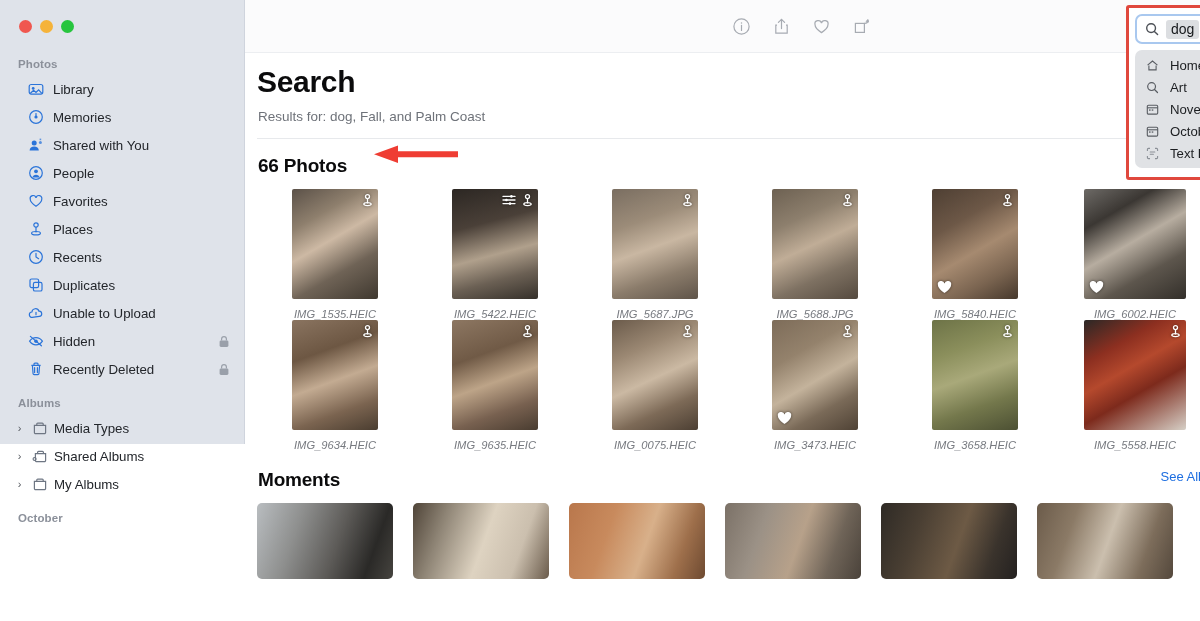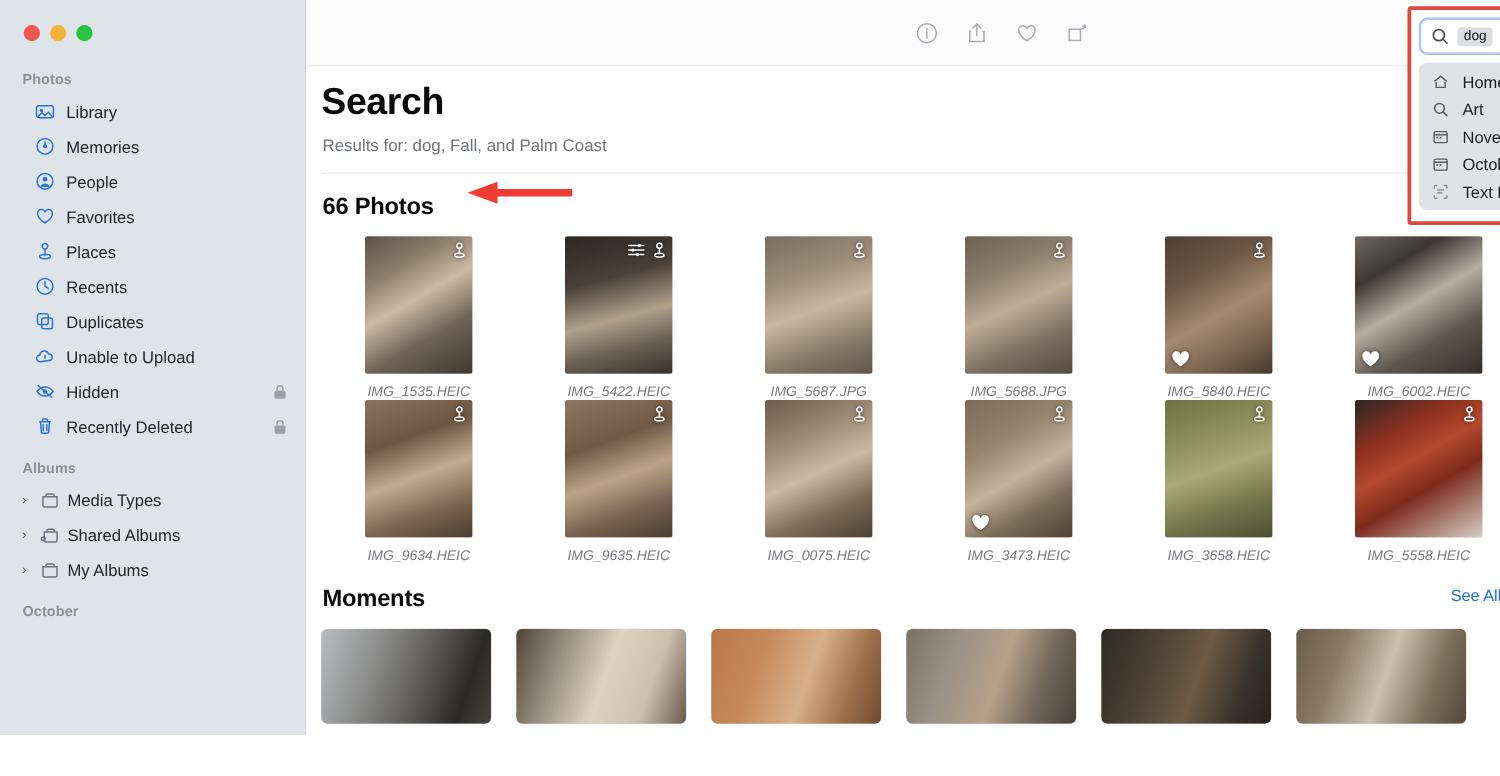--- a/index.html
+++ b/index.html
@@ -17,21 +17,21 @@
     width: 1200px;
     height: 621px;
     display: flex;
     background: #ffffff;
     overflow: hidden;
   }
 
   
   .sidebar {
     width: 245px;
-    height: 588px;
+    height: 444px;
     background: #dfe3ea;
     flex: 0 0 245px;
     position: relative;
     border-right: 1px solid #cfd4dd;
   }
 
   .traffic-lights {
     height: 52px;
     display: flex;
     align-items: center;
@@ -249,21 +249,21 @@
     display: flex;
     align-items: center;
     padding: 0 7px 0 8px;
     gap: 7px;
   }
   .search-mag { color: #4d5157; display: flex; align-items: center; }
   .tokens { display: flex; align-items: center; gap: 6px; }
   .token {
     background: #dcdee1;
     border-radius: 3px;
-    font-size: 11px;
+    font-size: 14px;
     color: #17191c;
     padding: 1px 5px 2px 5px;
     white-space: nowrap;
   }
 
   .suggest-list {
     position: absolute;
     left: 6px; top: 42px;
     width: 296px;
     background: #e0e2e5;
@@ -317,20 +317,31 @@
       <span class="ic">
         <svg width="16" height="16" viewBox="0 0 16 16" fill="none" stroke="#2b74d9" stroke-width="1.2">
           <circle cx="8" cy="8" r="6.3"></circle>
           <circle cx="8" cy="8" r="1.6" fill="#2b74d9" stroke="none"></circle>
           <path d="M8 8 L8 4.6" stroke-linecap="round"></path>
         </svg>
       </span>
       <span class="lbl">Memories</span>
     </div>
 
+    <div class="side-item">
+      <span class="ic">
+        <svg width="16" height="16" viewBox="0 0 16 16" fill="#2b74d9">
+          <circle cx="6.2" cy="6" r="2.5"></circle>
+          <path d="M1.6 13.4c0-2.5 2.1-4 4.6-4s4.6 1.5 4.6 4z"></path>
+          <circle cx="12.4" cy="5.4" r="1.5" opacity="0.75"></circle>
+          <rect x="11.6" y="1.6" width="1.6" height="1.6" opacity="0.7"></rect>
+        </svg>
+      </span>
+      <span class="lbl">Shared with You</span>
+    </div>
 
     <div class="side-item">
       <span class="ic">
         <svg width="16" height="16" viewBox="0 0 16 16" fill="none" stroke="#2b74d9" stroke-width="1.2">
           <circle cx="8" cy="8" r="6.3"></circle>
           <circle cx="8" cy="6.3" r="1.9" fill="#2b74d9" stroke="none"></circle>
           <path d="M4.2 12.6c.6-1.9 2-2.9 3.8-2.9s3.2 1 3.8 2.9" fill="#2b74d9" stroke="none"></path>
         </svg>
       </span>
       <span class="lbl">People</span>

